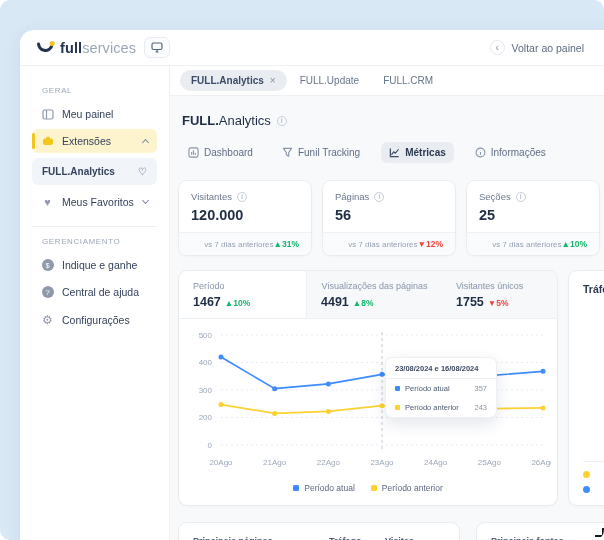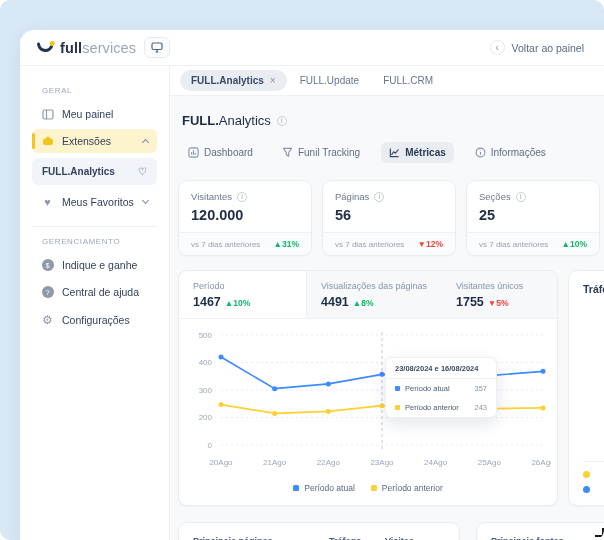--- a/index.html
+++ b/index.html
@@ -90,36 +90,36 @@
 
   
   .metric-row { display:flex; gap:10px; margin-top:17px; }
   .card { background:#fff; border:1px solid #e9edf0; border-radius:9px;
           box-shadow:0 1px 2px rgba(16,24,40,.03); }
   .metric-card { width:134px; overflow:hidden; }
   .metric-top { padding:10px 12px 9px; }
   .metric-label { display:flex; align-items:center; gap:5px; font-size:9.5px; color:#6b7890; }
   .metric-value { margin-top:5px; font-size:14.5px; font-weight:bold; color:#1f2d45; }
   .metric-foot { border-top:1px solid #eef0f4; background:#fafbfd; padding:6px 12px;
-                 display:flex; align-items:center; justify-content:space-between; }
+                 display:flex; align-items:center; justify-content:flex-end; }
   .metric-compare { font-size:8px; color:#98a2b3; }
   .delta { font-size:8.5px; font-weight:bold; }
   .delta.up { color:#12b76a; } .delta.down { color:#f04438; }
 
   
   .chart-row { display:flex; gap:10px; margin-top:14px; align-items:stretch; }
   .chart-card { width:380px; flex:0 0 380px; overflow:hidden; }
   .chart-tabs { display:flex; border-bottom:1px solid #edf0f4; border-radius:9px 9px 0 0;
                 overflow:hidden; }
   .ctab { padding:10px 14px 9px; cursor:pointer; }
   .ctab .clab { font-size:9px; color:#8795a8; }
   .ctab .cval { margin-top:4px; font-size:12.5px; font-weight:bold; color:#1f2d45;
                 display:flex; align-items:baseline; gap:4px; }
   .ctab.t1 { width:128px; background:#fff; border-right:1px solid #edf0f4; }
-  .ctab.t2 { width:135px; background:#f6f8fa; }
+  .ctab.t2 { width:135px; background:#f6f8fa;text-align:center; }
   .ctab.t3 { flex:1; background:#f6f8fa; }
   .plot-wrap { position:relative; padding:8px 0 0 8px; }
   .chart-svg text { font-family:"Liberation Sans", sans-serif; font-size:8px; fill:#9aa7b8; }
   .tooltip { position:absolute; left:206px; top:38px; width:112px; background:#fff;
              border:1px solid #eef0f4; border-radius:7px;
              box-shadow:0 6px 16px rgba(30,50,90,.12); }
   .tt-head { padding:6px 9px 5px; font-size:7.5px; font-weight:bold; color:#3c4a63;
              border-bottom:1px solid #eef0f4; }
   .tt-row { display:flex; align-items:center; gap:5px; padding:5px 9px; }
   .tt-chip { width:5px; height:5px; border-radius:1px; flex:0 0 5px; }

